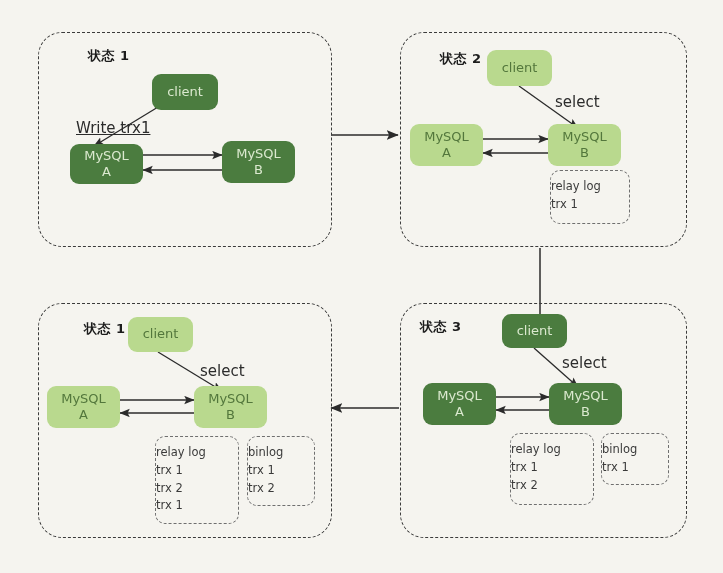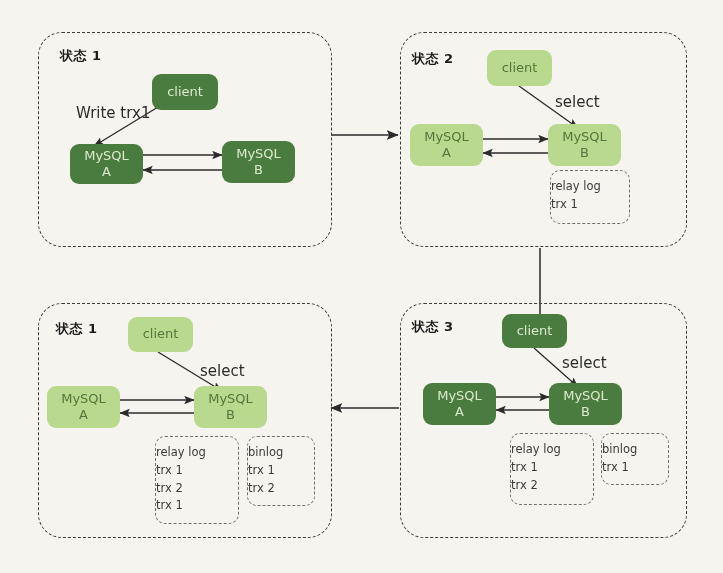--- a/index.html
+++ b/index.html
@@ -30,20 +30,21 @@
     background: transparent;
   }
   .panel-label {
     position: absolute;
     font-family: "DejaVu Sans", sans-serif;
     font-weight: bold;
     font-size: 13px;
     color: #1c1c1c;
     white-space: nowrap;
     letter-spacing: 0.5px;
+    margin-left: 28px;
   }
   .node {
     position: absolute;
     border-radius: 9px;
     display: flex;
     flex-direction: column;
     align-items: center;
     justify-content: center;
     line-height: 1.25;
     font-family: "DejaVu Sans", sans-serif;
@@ -125,21 +126,21 @@
     <line x1="540" y1="248" x2="540" y2="326" stroke="#2b2b2b" stroke-width="1.5" marker-end="url(#ah)"></line>
     <line x1="399" y1="408" x2="331" y2="408" stroke="#2b2b2b" stroke-width="1.5" marker-end="url(#ah)"></line>
   </svg>
 
   <div class="panel" style="left:38px; top:32px; width:292px; height:213px;"></div>
   <div class="panel-label" style="left:60px; top:47px;">状态 1</div>
 
   <div class="node dark" style="left:152px; top:74px; width:66px; height:36px;">
     <span>client</span>
   </div>
-  <div class="edge-label" style="left:76px; top:104px;">Write trx1</div>
+  <div class="edge-label" style="left:76px; top:119px;text-decoration:underline;">Write trx1</div>
 
   <div class="node dark" style="left:70px; top:144px; width:73px; height:40px;">
     <span>MySQL</span>
     <span>A</span>
   </div>
   <div class="node dark" style="left:222px; top:141px; width:73px; height:42px;">
     <span>MySQL</span>
     <span>B</span>
   </div>
 
@@ -159,21 +160,21 @@
     <span>MySQL</span>
     <span>B</span>
   </div>
 
   <div class="logbox" style="left:550px; top:170px; width:80px; height:54px;">
     <span class="ln">relay log</span>
     <span class="ln">trx 1</span>
   </div>
 
   <div class="panel" style="left:400px; top:303px; width:285px; height:233px;"></div>
-  <div class="panel-label" style="left:412px; top:318px;">状态 3</div>
+  <div class="panel-label" style="left:392px; top:318px;">状态 3</div>
 
   <div class="node dark" style="left:502px; top:314px; width:65px; height:34px;">
     <span>client</span>
   </div>
   <div class="edge-label" style="left:562px; top:354px;">select</div>
 
   <div class="node dark" style="left:423px; top:383px; width:73px; height:42px;">
     <span>MySQL</span>
     <span>A</span>
   </div>

